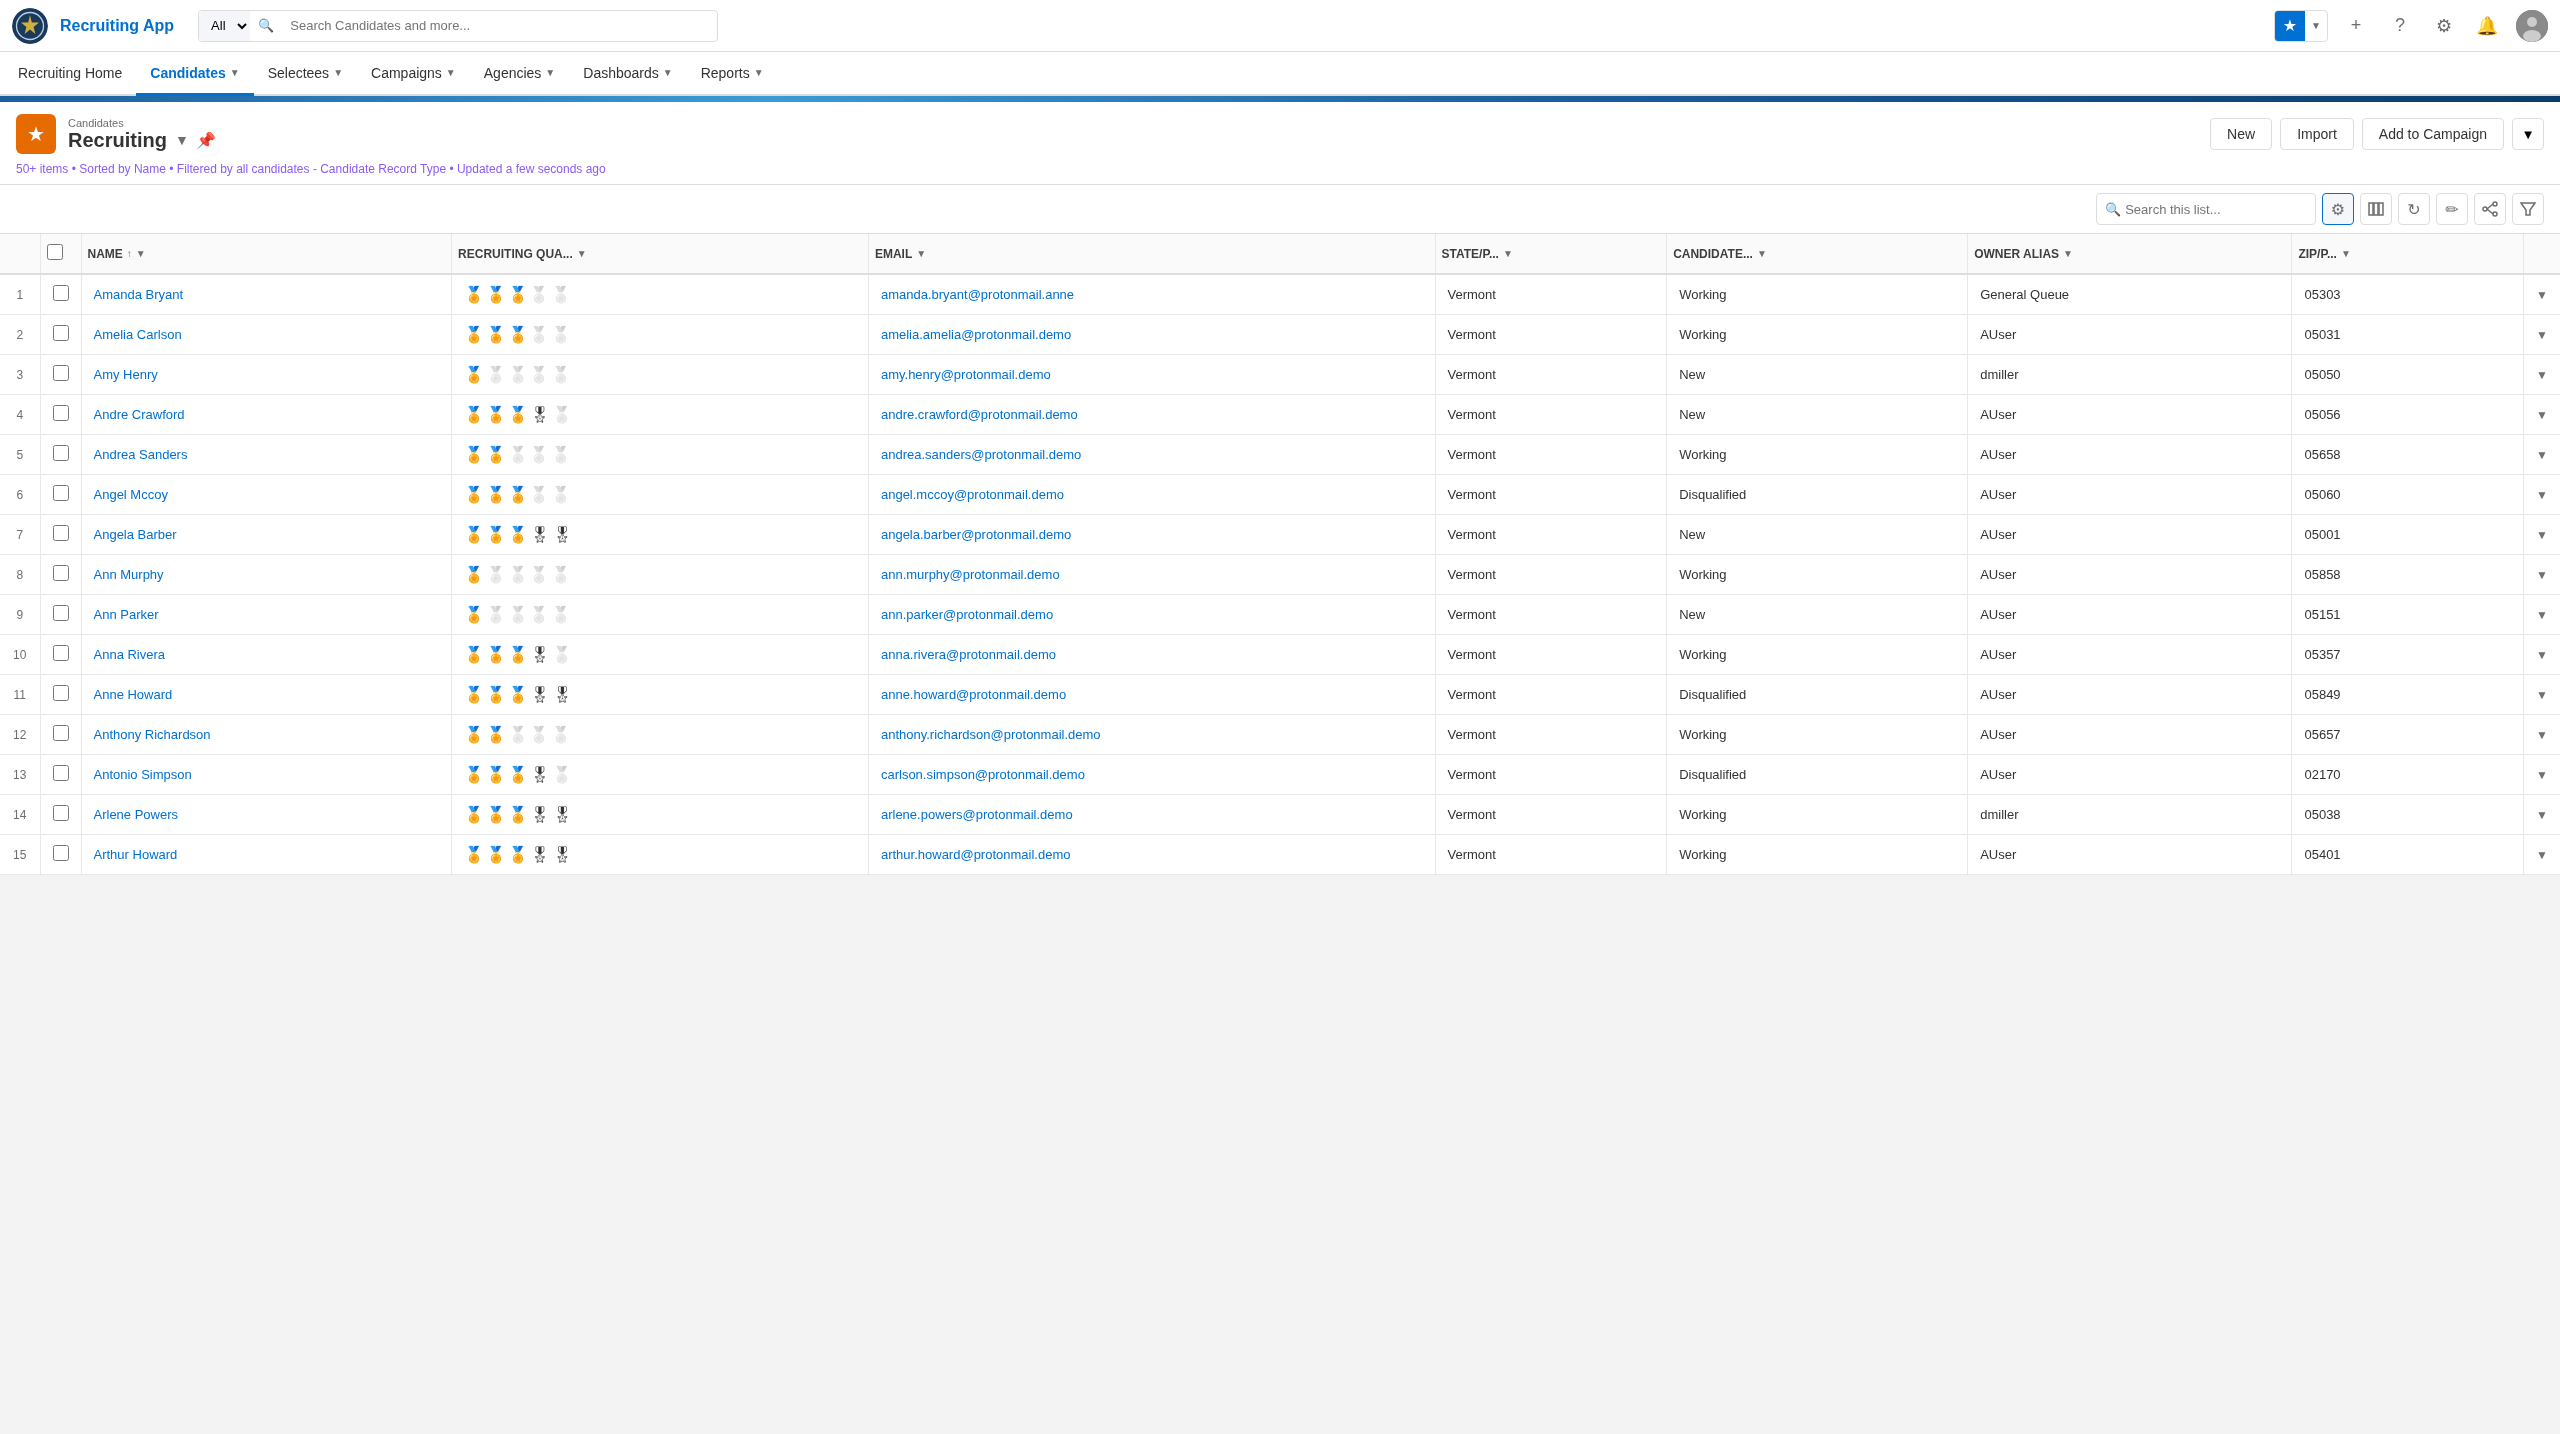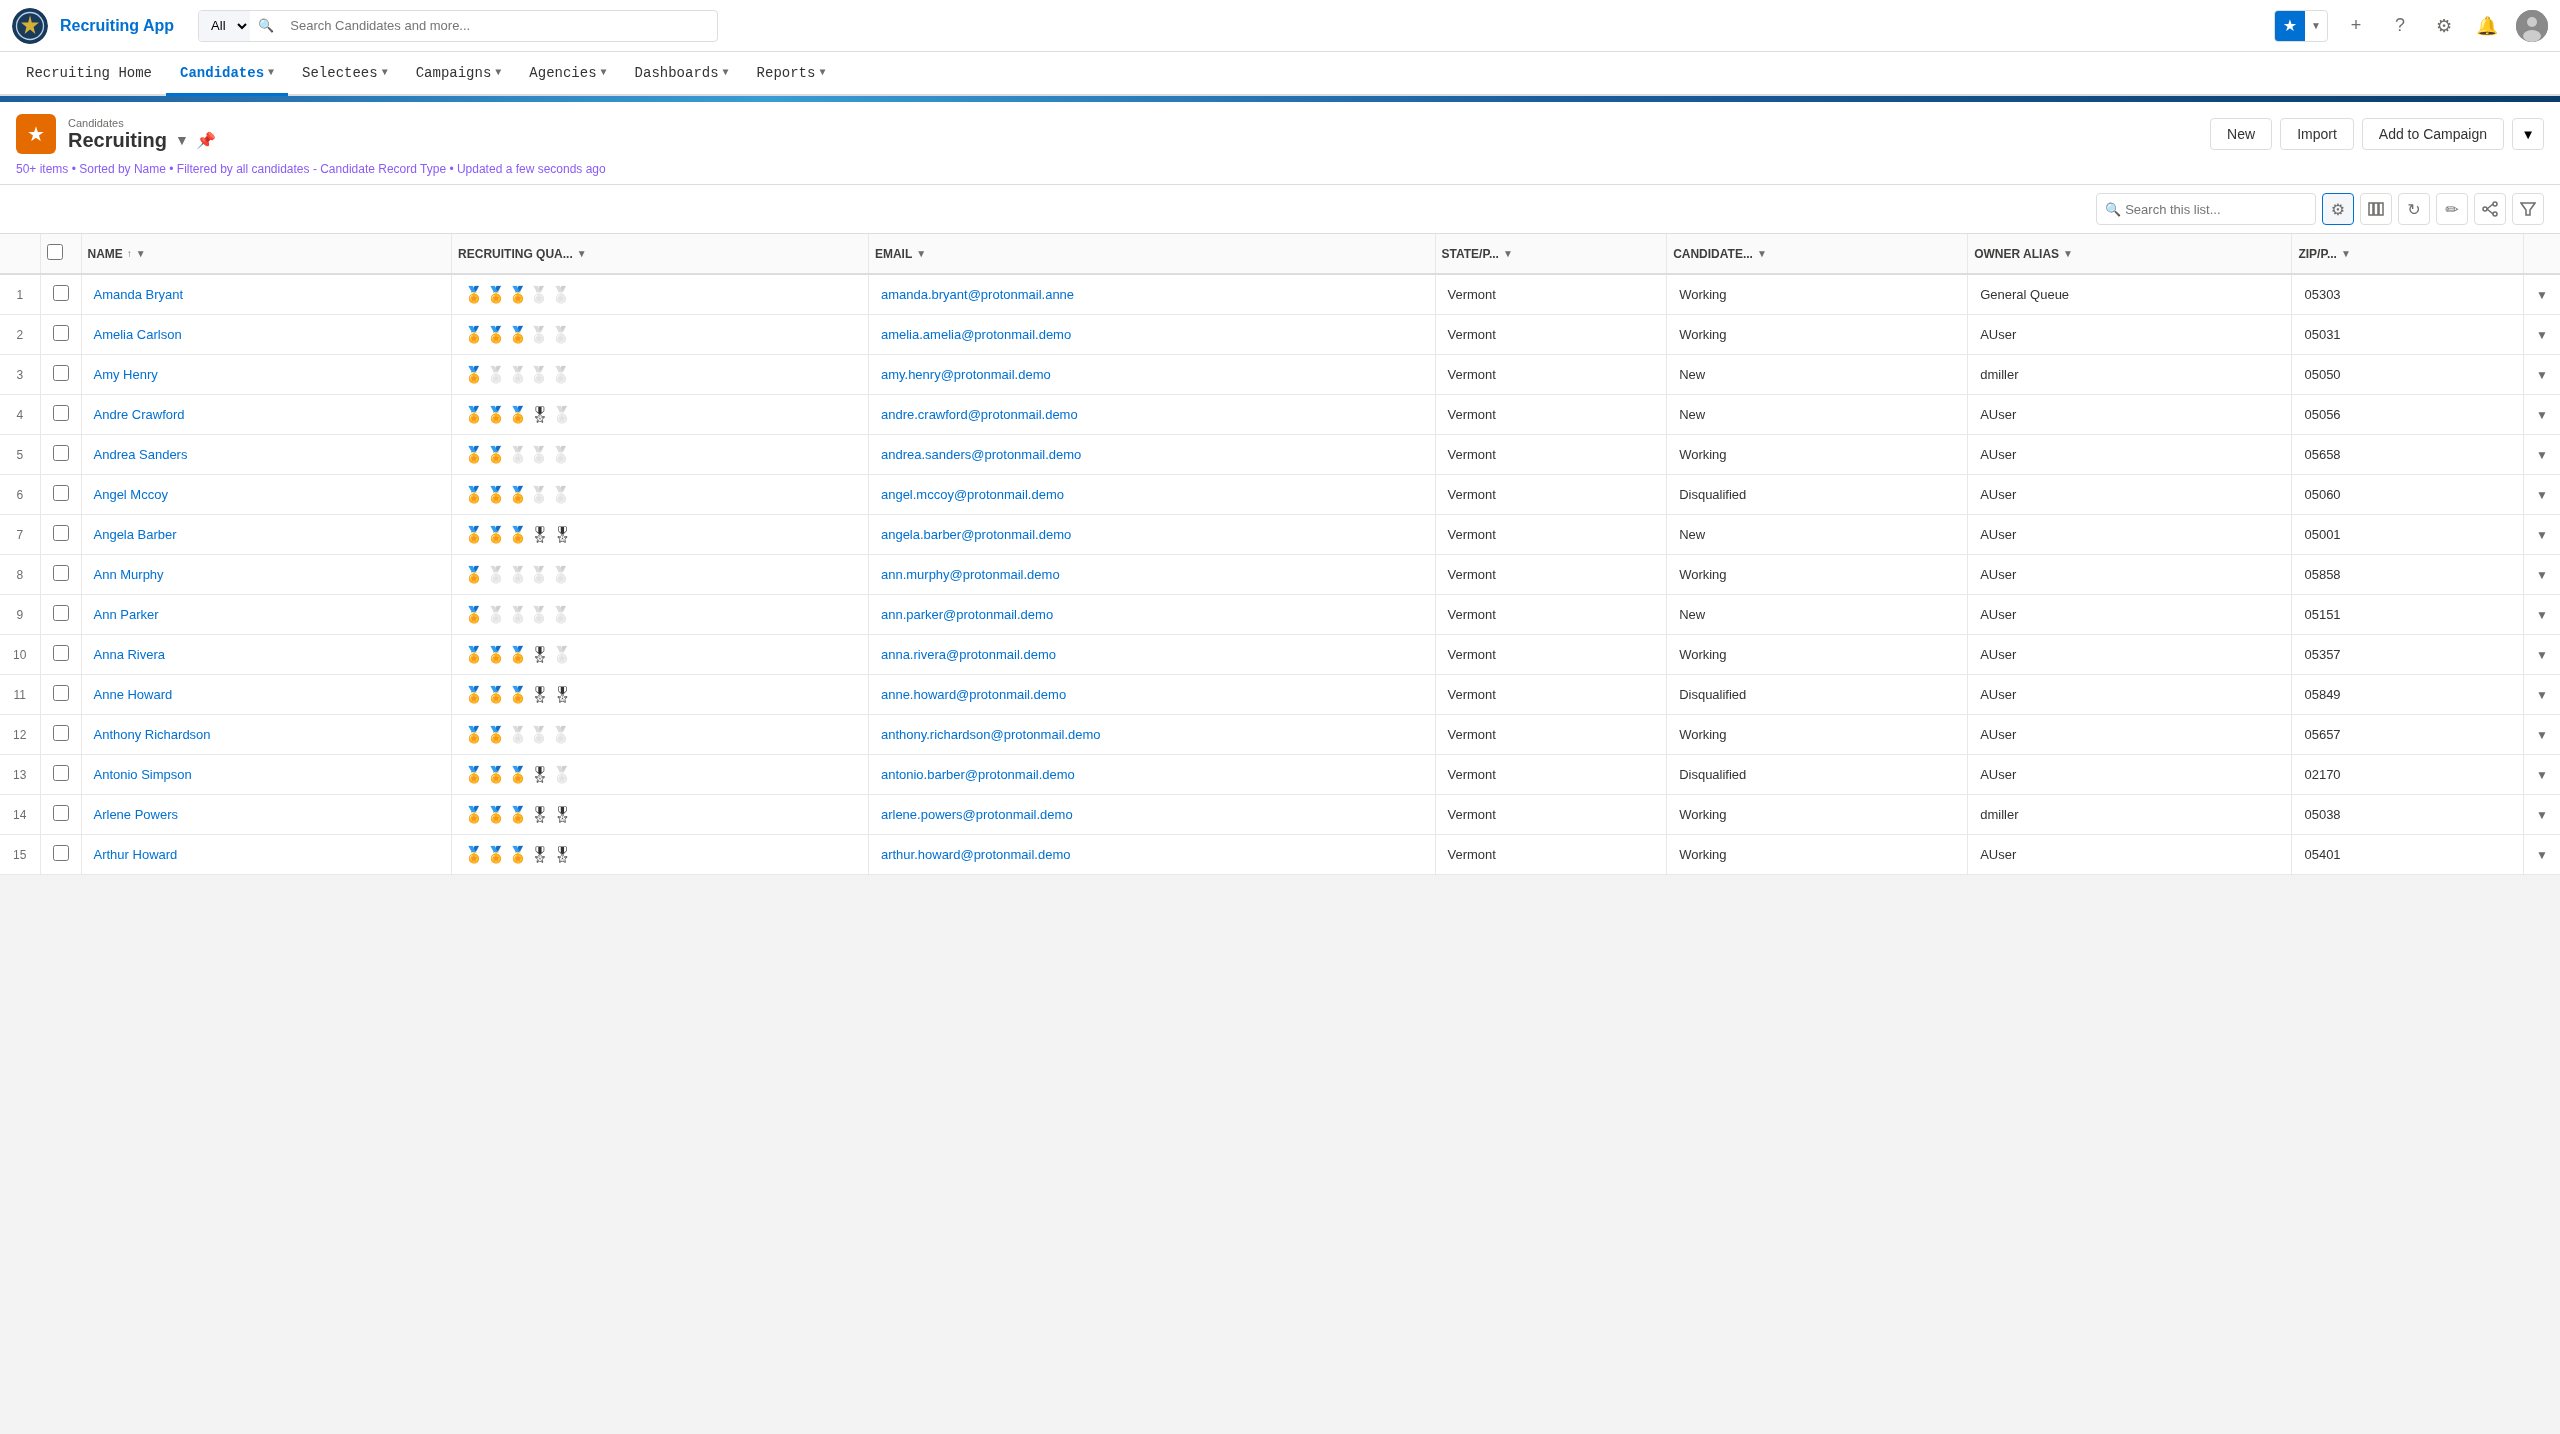--- a/index.html
+++ b/index.html
@@ -20,21 +20,21 @@
     .top-nav-actions { display: flex; align-items: center; gap: 12px; margin-left: auto; }
     .top-nav-actions .icon-btn { width: 32px; height: 32px; display: flex; align-items: center; justify-content: center; cursor: pointer; color: #706e6b; font-size: 18px; border-radius: 4px; }
     .avatar { width: 32px; height: 32px; border-radius: 50%; background: #8a8a8a; display: flex; align-items: center; justify-content: center; color: white; font-size: 13px; cursor: pointer; }
     .favorites-btn { display: flex; align-items: center; background: #fff; border: 1px solid #ddd; border-radius: 4px; overflow: hidden; height: 32px; }
     .favorites-btn .star-part { padding: 0 8px; background: #0070d2; color: white; height: 100%; display: flex; align-items: center; font-size: 16px; }
     .favorites-btn .chevron-part { padding: 0 6px; height: 100%; display: flex; align-items: center; color: #706e6b; font-size: 10px; cursor: pointer; }
 
     
     .main-nav {
       display: flex; align-items: stretch; height: 44px;
-      background: #fff; border-bottom: 2px solid #ddd; padding: 0 12px; font-family: Liberation Mono, monospace;
+      background: #fff; border-bottom: 2px solid #ddd; padding: 0 4px;
     }
     .main-nav-item { display: flex; align-items: center; padding: 0 14px; cursor: pointer; font-size: 14px; color: #333; white-space: nowrap; border-bottom: 3px solid transparent; margin-bottom: -2px; }
     .main-nav-item.active { color: #0070d2; border-bottom-color: #0070d2; font-weight: 600; }
     .main-nav-item .chevron { margin-left: 4px; font-size: 10px; color: #706e6b; }
 
     
     .banner { height: 6px; background: linear-gradient(90deg, #1b5e9e 0%, #3a9bd5 30%, #1b5e9e 60%, #0a3d6b 100%); }
 
     
     .content { padding: 0; background: #f3f3f3; }
@@ -522,21 +522,21 @@
             <td><a class="link">Antonio Simpson</a></td>
             <td>
               <div class="medals">
                 <span class="medal" style="filter: none;">🏅</span>
                 <span class="medal" style="filter: none;">🏅</span>
                 <span class="medal" style="filter: none;">🏅</span>
                 <span class="medal" style="filter: none;">🎖</span>
                 <span class="medal" style="filter: grayscale(100%) opacity(0.3);">🏅</span>
               </div>
             </td>
-            <td><a class="email-link">antonio.barber@protonmail.demo</a></td>
+            <td><a class="email-link">carlson.simpson@protonmail.demo</a></td>
             <td>Vermont</td>
             <td>Disqualified</td>
             <td>AUser</td>
             <td>02170</td>
             <td><span class="row-action">▼</span></td>
           </tr>
           <tr>
             <td class="row-num">14</td>
             <td><input type="checkbox" class="checkbox" style=""></td>
             <td><a class="link">Arlene Powers</a></td>

